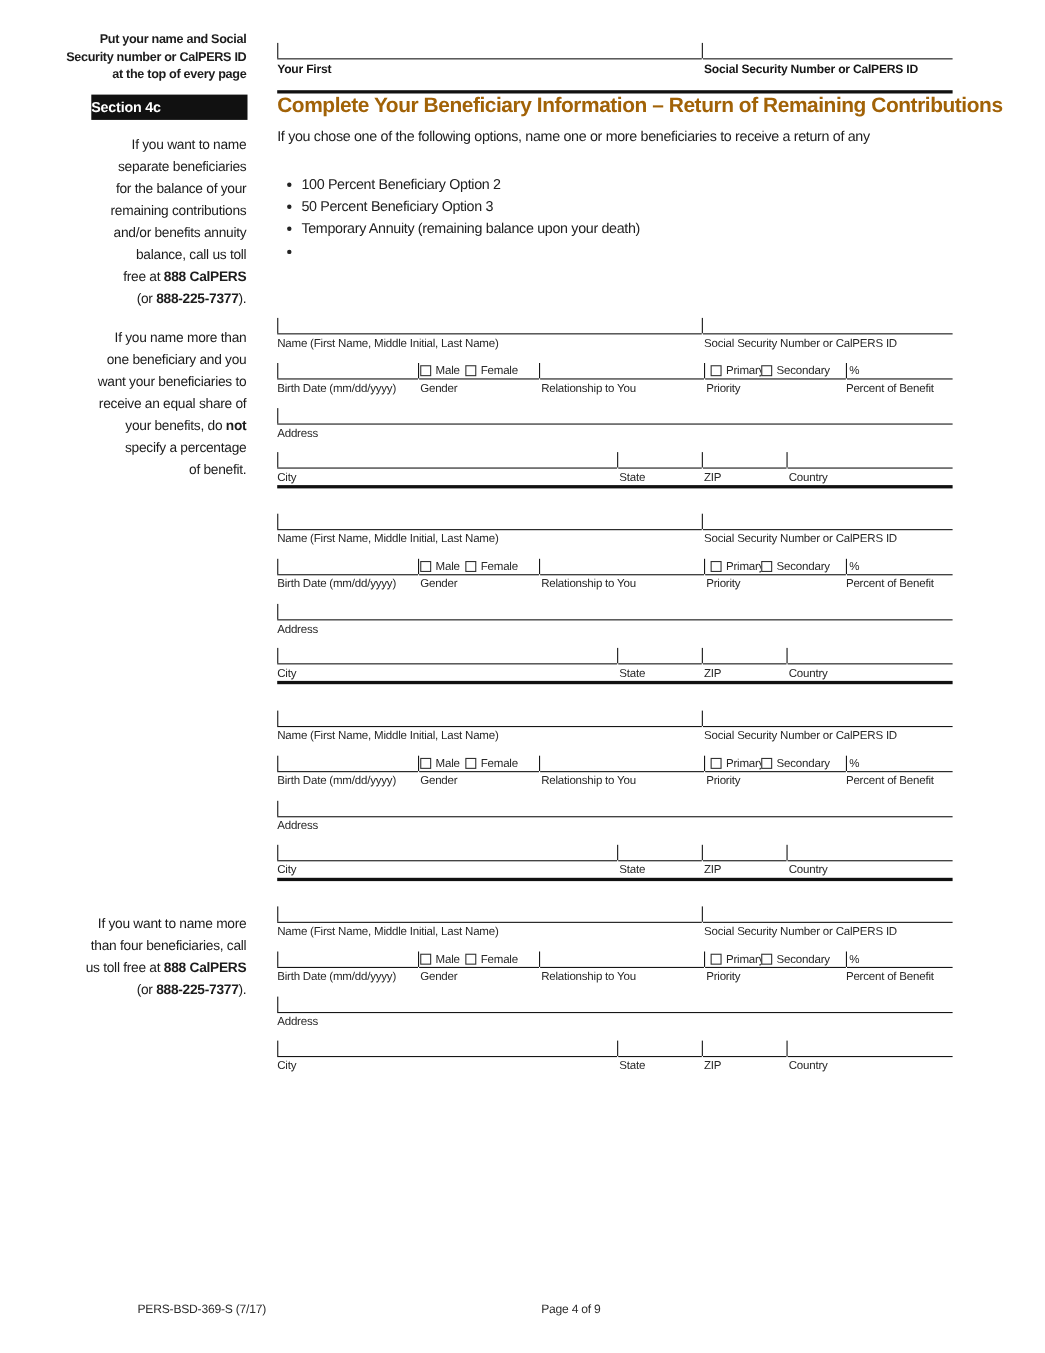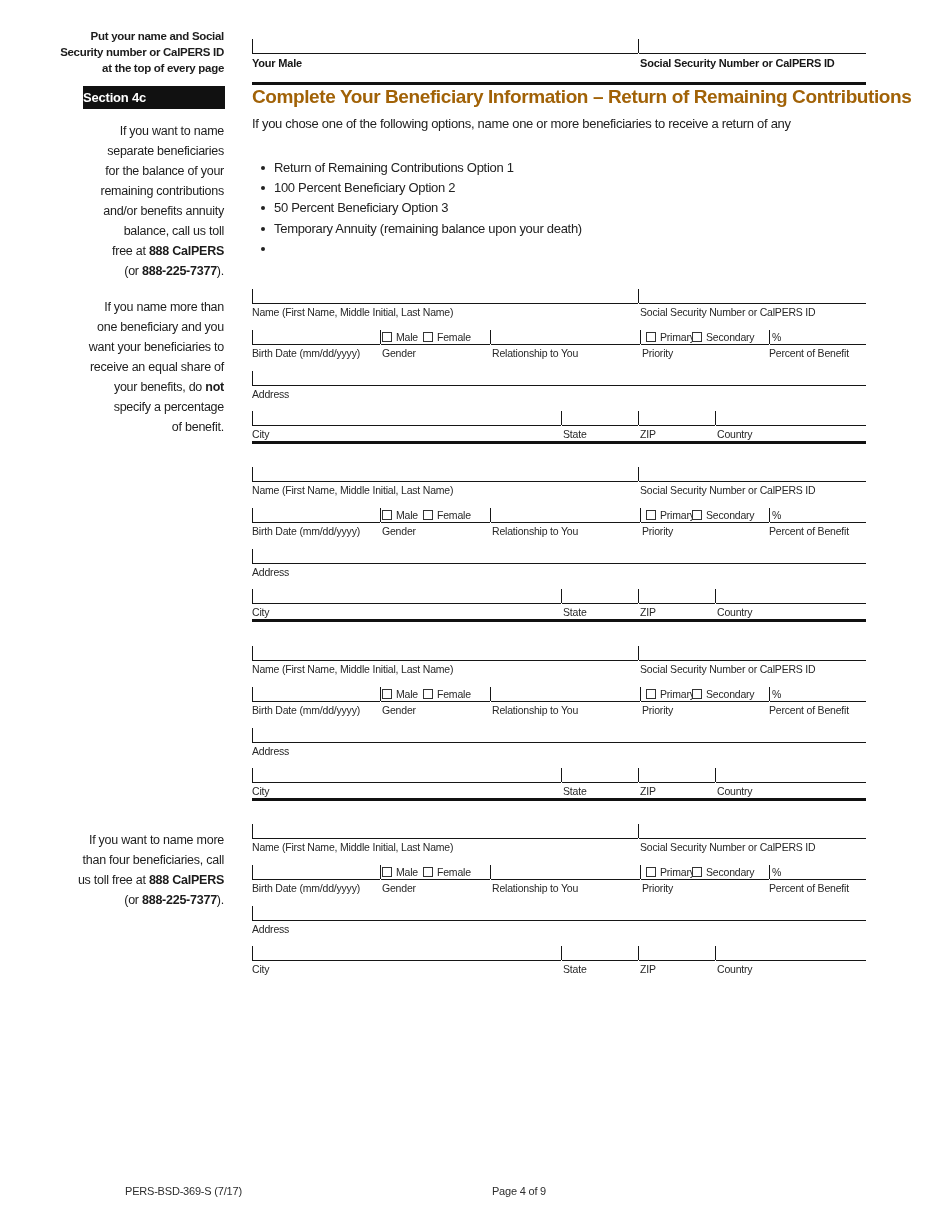--- a/index.html
+++ b/index.html
@@ -54,34 +54,30 @@
   <div class="margin-note note-top">
       <div class="note-line"><span>Put your name and Social</span></div>
       <div class="note-line"><span>Security number or CalPERS ID</span></div>
       <div class="note-line"><span>at the top of every page</span></div>
     </div>
 
   <div class="tick" style="left:252px;top:39px"></div>
   <div class="tick" style="left:638px;top:39px"></div>
   <div class="input-seg" style="left:252px;top:39px;width:386px"></div>
   <div class="input-seg" style="left:639px;top:39px;width:227px"></div>
-  <div class="hlabel" style="left:252px;top:57px">Your Male</div>
+  <div class="hlabel" style="left:252px;top:57px">Your First</div>
   <div class="hlabel" style="left:640px;top:57px">Social Security Number or CalPERS ID</div>
 
   <div class="rule-thick"></div>
   <div class="section-badge">Section 4c</div>
   <div class="section-title">Complete Your Beneficiary Information – Return of Remaining Contributions</div>
 
   <div class="intro-line" style="top:116px">If you chose one of the following options, name one or more beneficiaries to receive a return of any</div>
 
   <div class="options" id="options-list">
-      <div class="option-row">
-        <span class="dot"></span>
-        <span>Return of Remaining Contributions Option 1</span>
-      </div>
       <div class="option-row">
         <span class="dot"></span>
         <span>100 Percent Beneficiary Option 2</span>
       </div>
       <div class="option-row">
         <span class="dot"></span>
         <span>50 Percent Beneficiary Option 3</span>
       </div>
       <div class="option-row">
         <span class="dot"></span>

